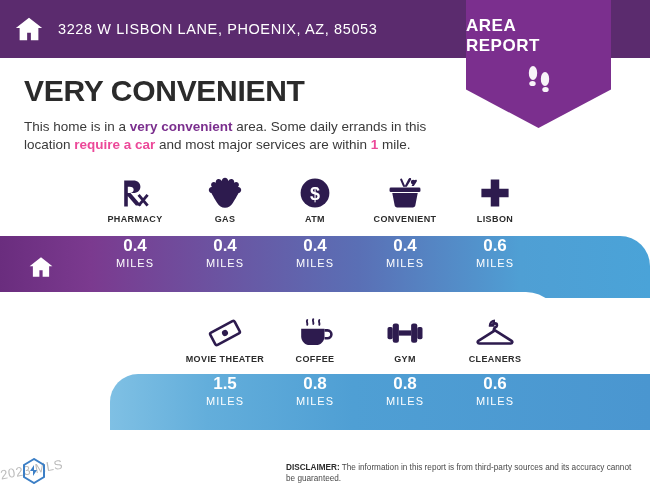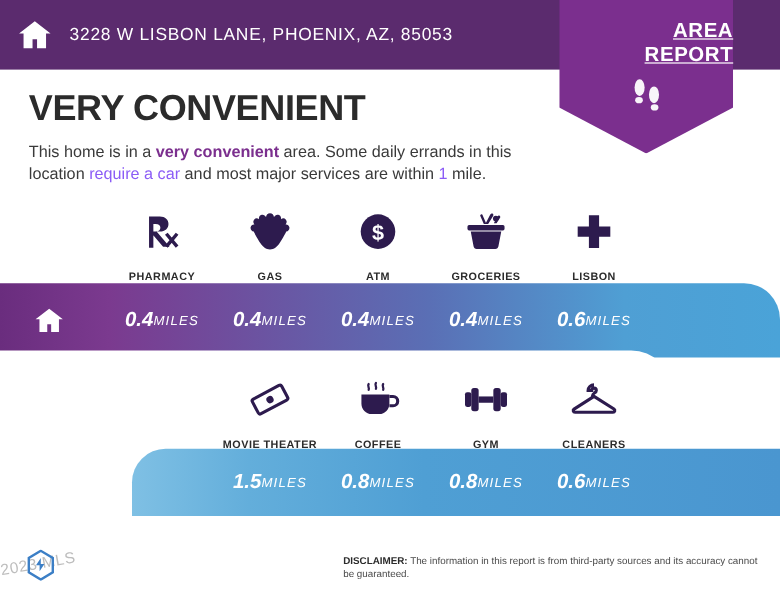--- a/index.html
+++ b/index.html
@@ -41,27 +41,26 @@
     z-index: 20;
   }
   .badge-shape {
     position: absolute; top: 0; left: 0;
     width: 145px; height: 128px;
     background: #7b2f8e;
     clip-path: polygon(0 0, 100% 0, 100% 70%, 50% 100%, 0 70%);
   }
   .badge-text {
     position: absolute; top: 16px; left: 0; width: 145px;
-    text-align: right;
+    text-align: left;
     color: #ffffff;
     font-size: 17px;
     font-weight: bold;
     line-height: 20px;
     letter-spacing: 0.5px;
-    text-decoration: underline;
   }
   .badge-feet {
     position: absolute; top: 62px; left: 0; width: 145px;
     text-align: center;
   }
   .badge-feet svg { width: 26px; height: 32px; fill: #ffffff; opacity: 0.95; }
 
   
   .title {
     position: absolute; top: 74px; left: 24px;
@@ -71,36 +70,36 @@
     letter-spacing: -0.3px;
   }
   .subtitle {
     position: absolute; top: 118px; left: 24px;
     width: 440px;
     font-size: 13.5px;
     line-height: 18px;
     color: #3a3a3a;
   }
   .hl-purple { color: #7b2f8e; font-weight: bold; }
-  .hl-blue { color: #8b5cf6; font-weight: normal; }
+  .hl-blue { color: #ec4899; font-weight: bold; }
 
   
   .icons-top {
     position: absolute; top: 172px; left: 90px;
     width: 500px; height: 66px;
     display: flex;
   }
   .icon-cell {
     width: 90px;
     display: flex; flex-direction: column; align-items: center;
   }
   .icon-art { height: 42px; display: flex; align-items: center; justify-content: center; }
   .icon-art svg { fill: #2d1b4e; }
   .icon-label {
-    margin-top: 11px;
+    margin-top: 0;
     font-size: 9px;
     font-weight: bold;
     color: #2b2b2b;
     letter-spacing: 0.4px;
   }
 
   
   .bar1 {
     position: absolute; top: 236px; left: 0;
     width: 650px; height: 62px;
@@ -113,23 +112,22 @@
     position: absolute; left: 28px; top: 18px;
   }
   .bar1-home svg { width: 26px; height: 26px; fill: #ffffff; }
   .bar-vals {
     position: absolute; top: 0; left: 90px;
     width: 500px; height: 62px;
     display: flex;
   }
   .val-cell {
     width: 90px;
-    display: flex; flex-direction: row; align-items: center; justify-content: center;
+    display: flex; flex-direction: column; align-items: center; justify-content: flex-start;
     color: #ffffff;
-    font-style: italic;
   }
   .val-num { font-size: 17px; font-weight: bold; line-height: 20px; }
   .val-unit { font-size: 11px; letter-spacing: 1px; margin-top: 1px; }
 
   
   .mid-white {
     position: absolute; top: 292px; left: 0;
     width: 560px; height: 86px;
     background: #ffffff;
     border-top-right-radius: 34px;
@@ -266,21 +264,21 @@
       <div class="icon-art">
         <svg viewBox="0 0 44 40" width="40" height="38">
           <path d="M18 4c-1 0-1.6 1-1.2 1.8L20 13h2.4l-3.3-7.6C18.9 4.5 18.5 4 18 4z"></path>
           <path d="M28 3.5c.8.4 1 1.4.5 2.1L24 13h-2.6l4.4-8.4c.4-.8 1.4-1.5 2.2-1.1z"></path>
           <circle cx="31" cy="8" r="2.6"></circle>
           <path d="M34.5 5.5c.6.4.8 1.2.4 1.8l-3.2 5h-2.5l3.4-6.3c.4-.7 1.3-.9 1.9-.5z"></path>
           <rect x="5" y="14" width="34" height="5" rx="1.5"></rect>
           <path d="M8 20h28l-2.6 13.5c-.2 1.4-1.4 2.5-2.8 2.5H13.4c-1.4 0-2.6-1.1-2.8-2.5L8 20z"></path>
         </svg>
       </div>
-      <div class="icon-label">GROCERIES</div>
+      <div class="icon-label">CONVENIENT</div>
     </div>
 
     <div class="icon-cell">
       <div class="icon-art">
         <svg viewBox="0 0 40 40" width="34" height="34">
           <path d="M15 4h10v11h11v10H25v11H15V25H4V15h11V4z"></path>
         </svg>
       </div>
       <div class="icon-label">LISBON</div>
     </div>

